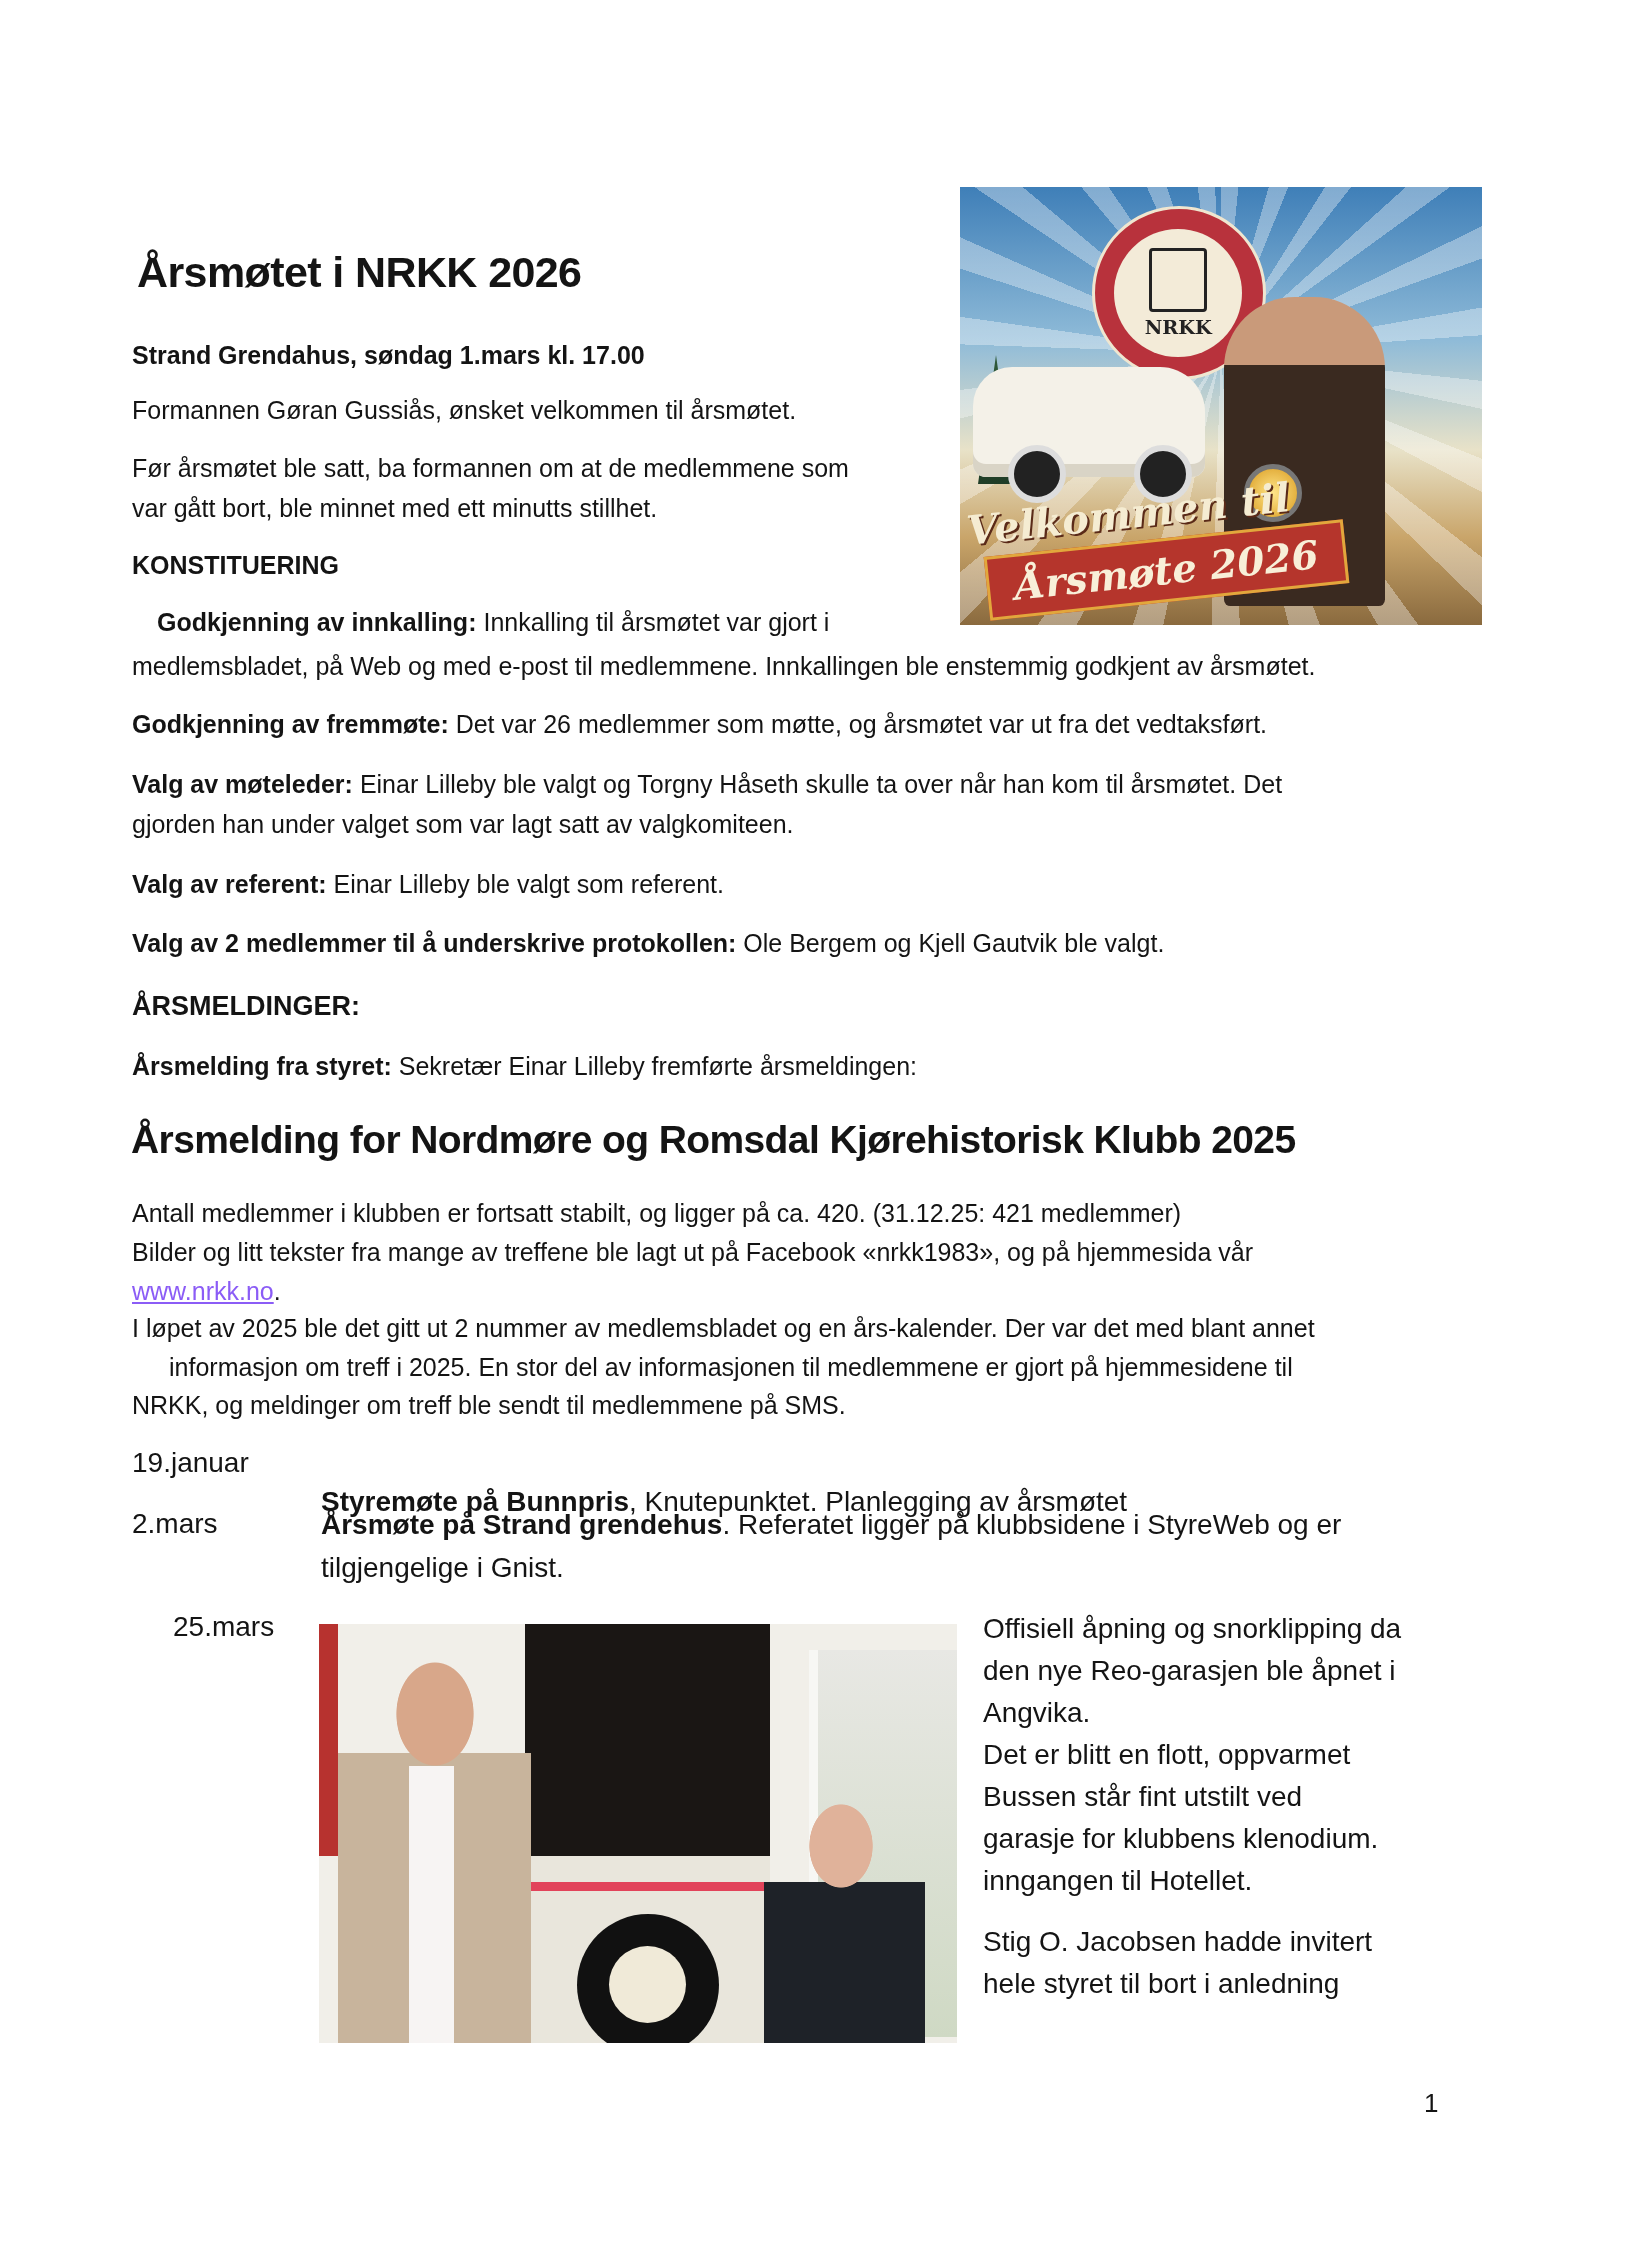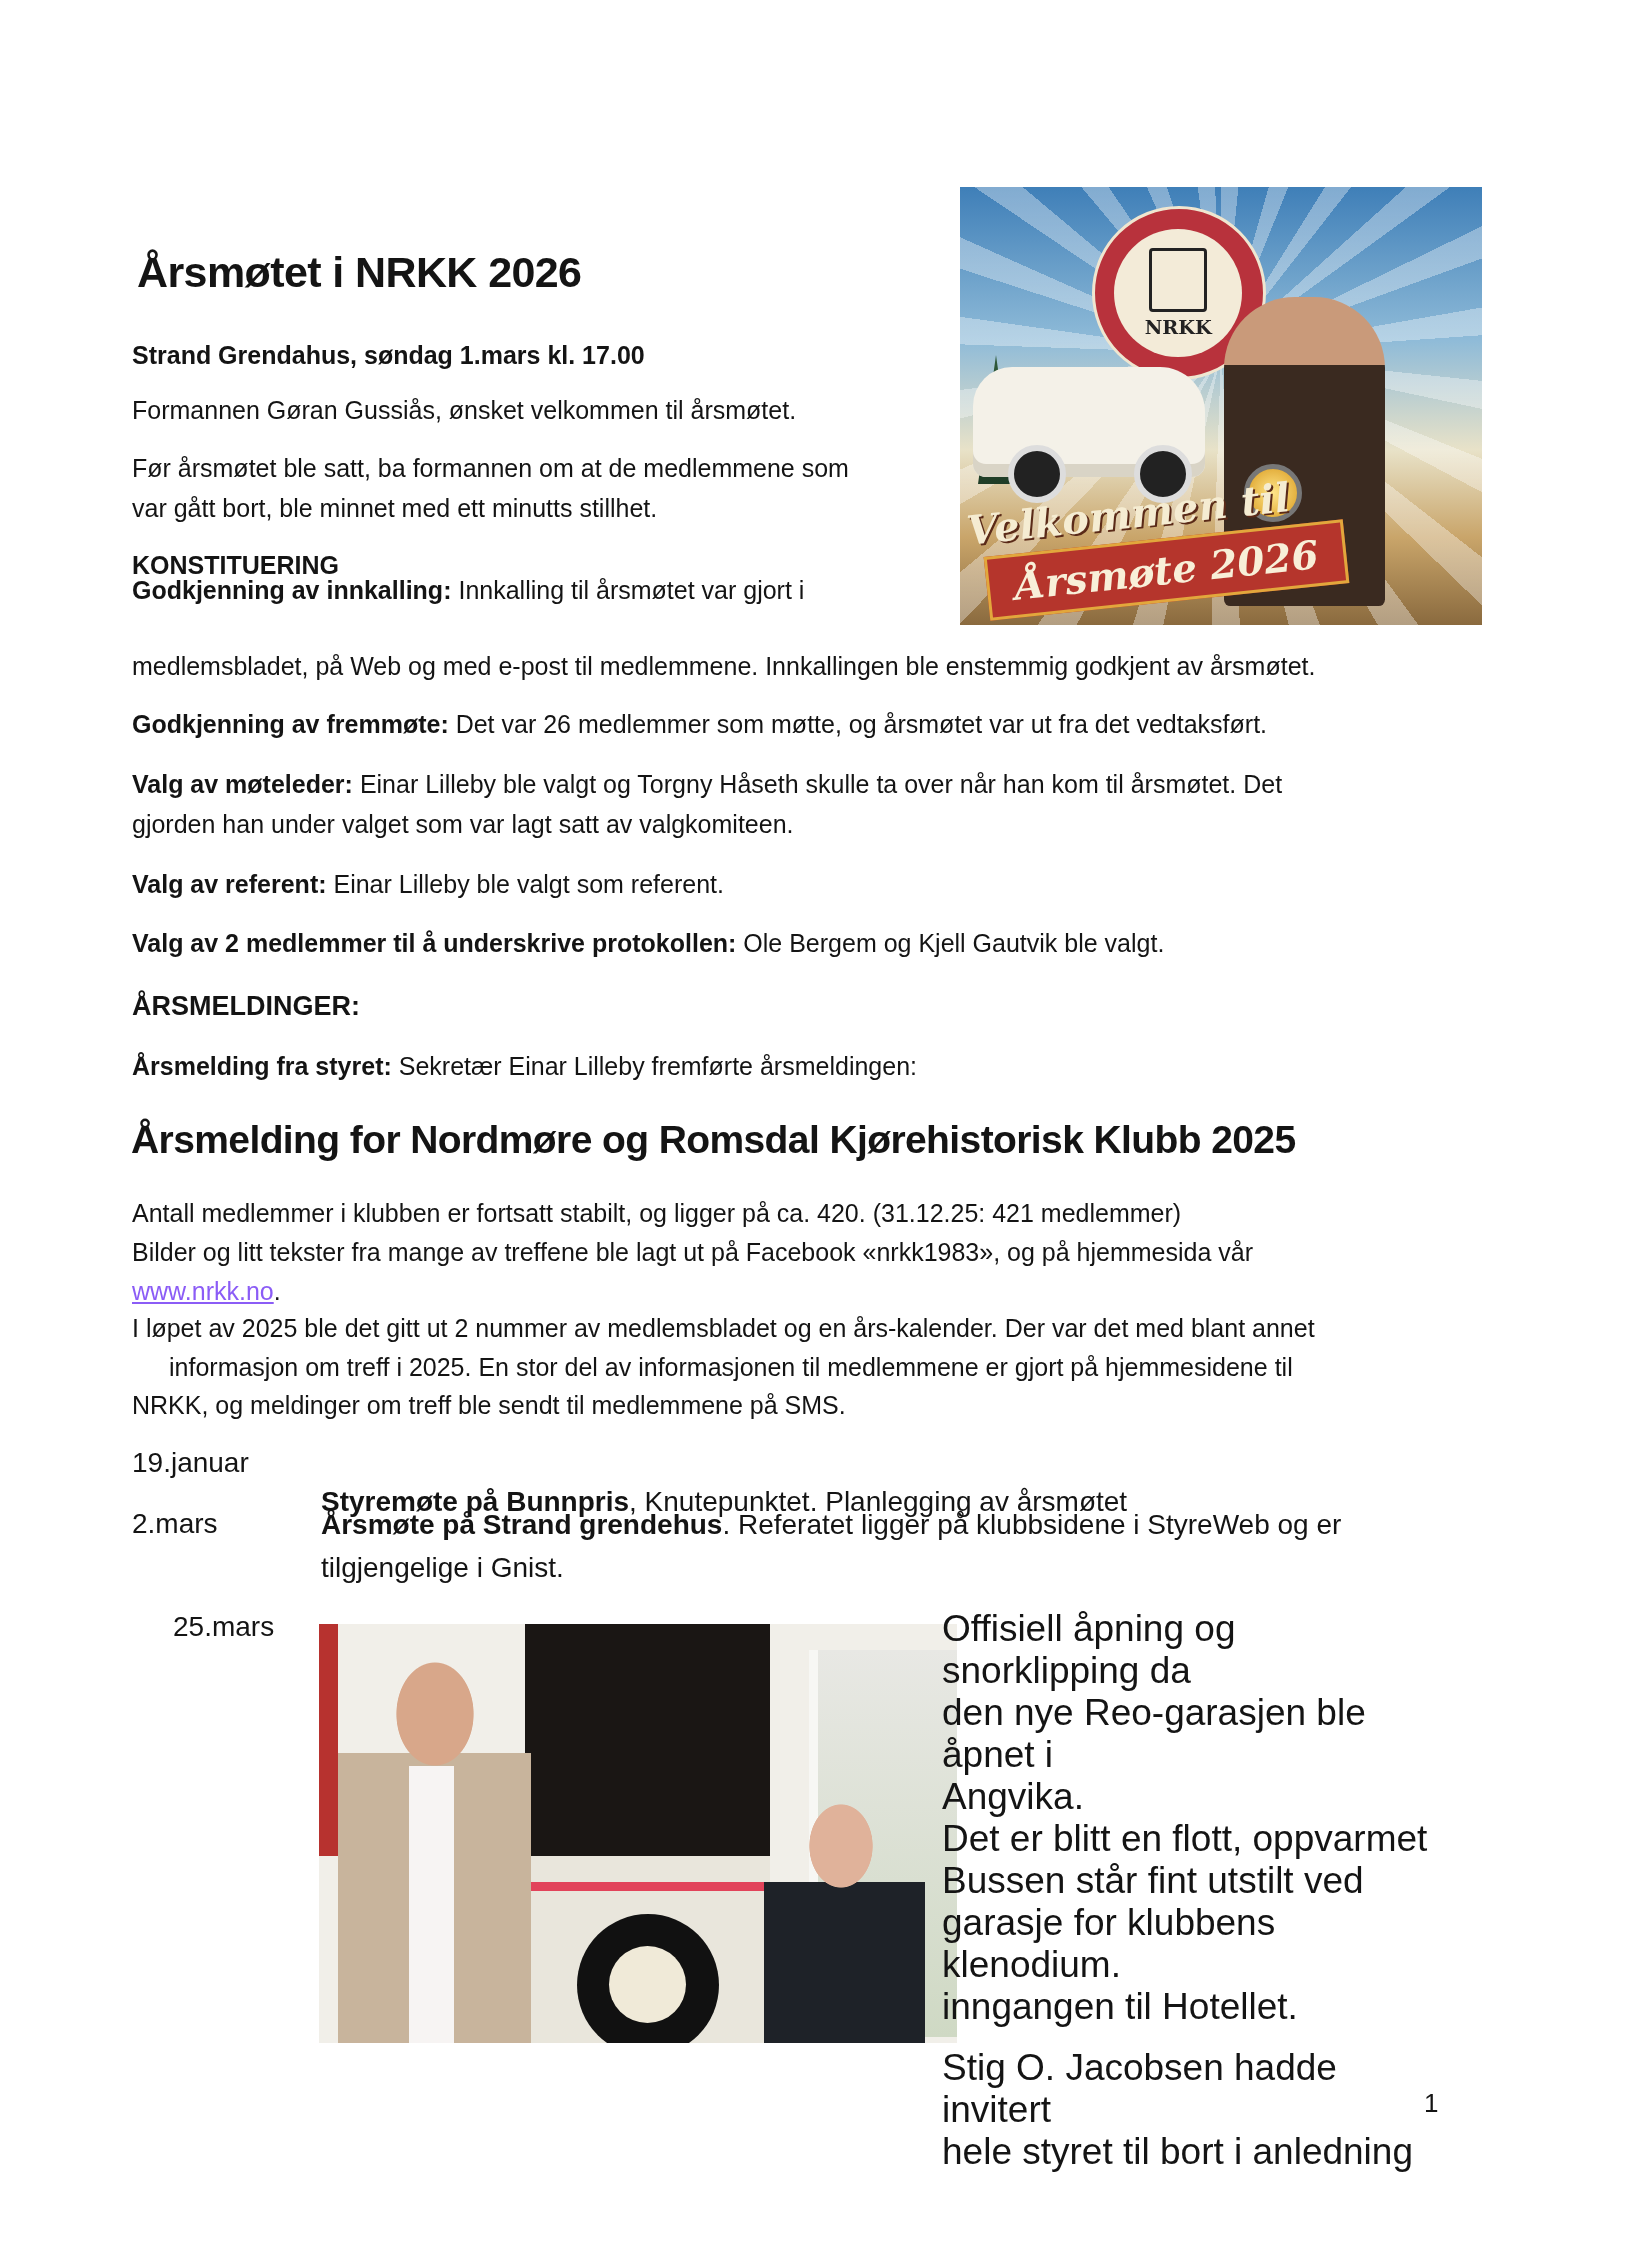--- a/index.html
+++ b/index.html
@@ -6,21 +6,21 @@
   body { width:1643px; height:2261px; position:relative; overflow:hidden;
          font-family:"Liberation Sans", "DejaVu Sans", sans-serif; color:#141414; }
   .abs { position:absolute; }
   .title { left:137px; top:248px; font-size:43px; font-weight:bold; letter-spacing:-0.6px; }
   .p { font-size:25px; line-height:40px; left:132px; }
   .b { font-weight:bold; }
   .h2 { left:131px; top:1118px; font-size:39px; font-weight:bold; letter-spacing:-0.6px; }
   a.link { color:#8b5cf6; text-decoration:underline; }
   .date { font-size:28px; left:132px; }
   .ev { font-size:28px; left:321px; line-height:43px; width:1108px; }
-  .side { left:942px; font-size:37px; line-height:42px; width:490px; }
+  .side { left:983px; font-size:28px; line-height:42px; width:490px; }
   .pagenum { left:1424px; top:2088px; font-size:26px; }
 
   
   .poster { left:960px; top:187px; width:522px; height:438px; overflow:hidden;
             background: linear-gradient(180deg,#3f7fb8 0%,#8fbbd8 35%,#e8e2c8 60%,#c9a56a 80%,#8a6a3e 100%); }
   .rays { position:absolute; inset:0;
           background: repeating-conic-gradient(from 0deg at 50% 38%, rgba(255,255,255,0.35) 0deg 6deg, rgba(255,255,255,0) 6deg 16deg); }
   .trees { position:absolute; left:0; top:168px; width:90px; height:129px;
            background: linear-gradient(180deg,#2f5a3a,#1f3d27); clip-path: polygon(20% 100%,40% 0%,60% 100%,70% 30%,90% 100%); }
   .badge { position:absolute; left:132px; top:19.3px; width:174px; height:174px; border-radius:50%;
@@ -64,21 +64,21 @@
   <div class="abs title">Årsmøtet i NRKK 2026</div>
 
   <div class="abs p b" style="top:335px;">Strand Grendahus, søndag 1.mars kl. 17.00</div>
 
   <div class="abs p" style="top:390px;">Formannen Gøran Gussiås, ønsket velkommen til årsmøtet.</div>
   <div class="abs p" style="top:448px;">Før årsmøtet ble satt, ba formannen om at de medlemmene som</div>
   <div class="abs p" style="top:488px;">var gått bort, ble minnet med ett minutts stillhet.</div>
 
   <div class="abs p b" style="top:545px;">KONSTITUERING</div>
 
-  <div class="abs p" style="top:570px;">
+  <div class="abs p" style="top:602px;margin-left:25px;">
     <span class="b">Godkjenning av innkalling:</span><span> Innkalling til årsmøtet var gjort i</span>
   </div>
   <div class="abs p" style="top:646px;">medlemsbladet, på Web og med e-post til medlemmene. Innkallingen ble enstemmig godkjent av årsmøtet.</div>
 
   <div class="abs p" style="top:704px;">
     <span class="b">Godkjenning av fremmøte:</span><span> Det var 26 medlemmer som møtte, og årsmøtet var ut fra det vedtaksført.</span>
   </div>
 
   <div class="abs p" style="top:764px;">
     <span class="b">Valg av møteleder:</span><span> Einar Lilleby ble valgt og Torgny Håseth skulle ta over når han kom til årsmøtet. Det</span>

